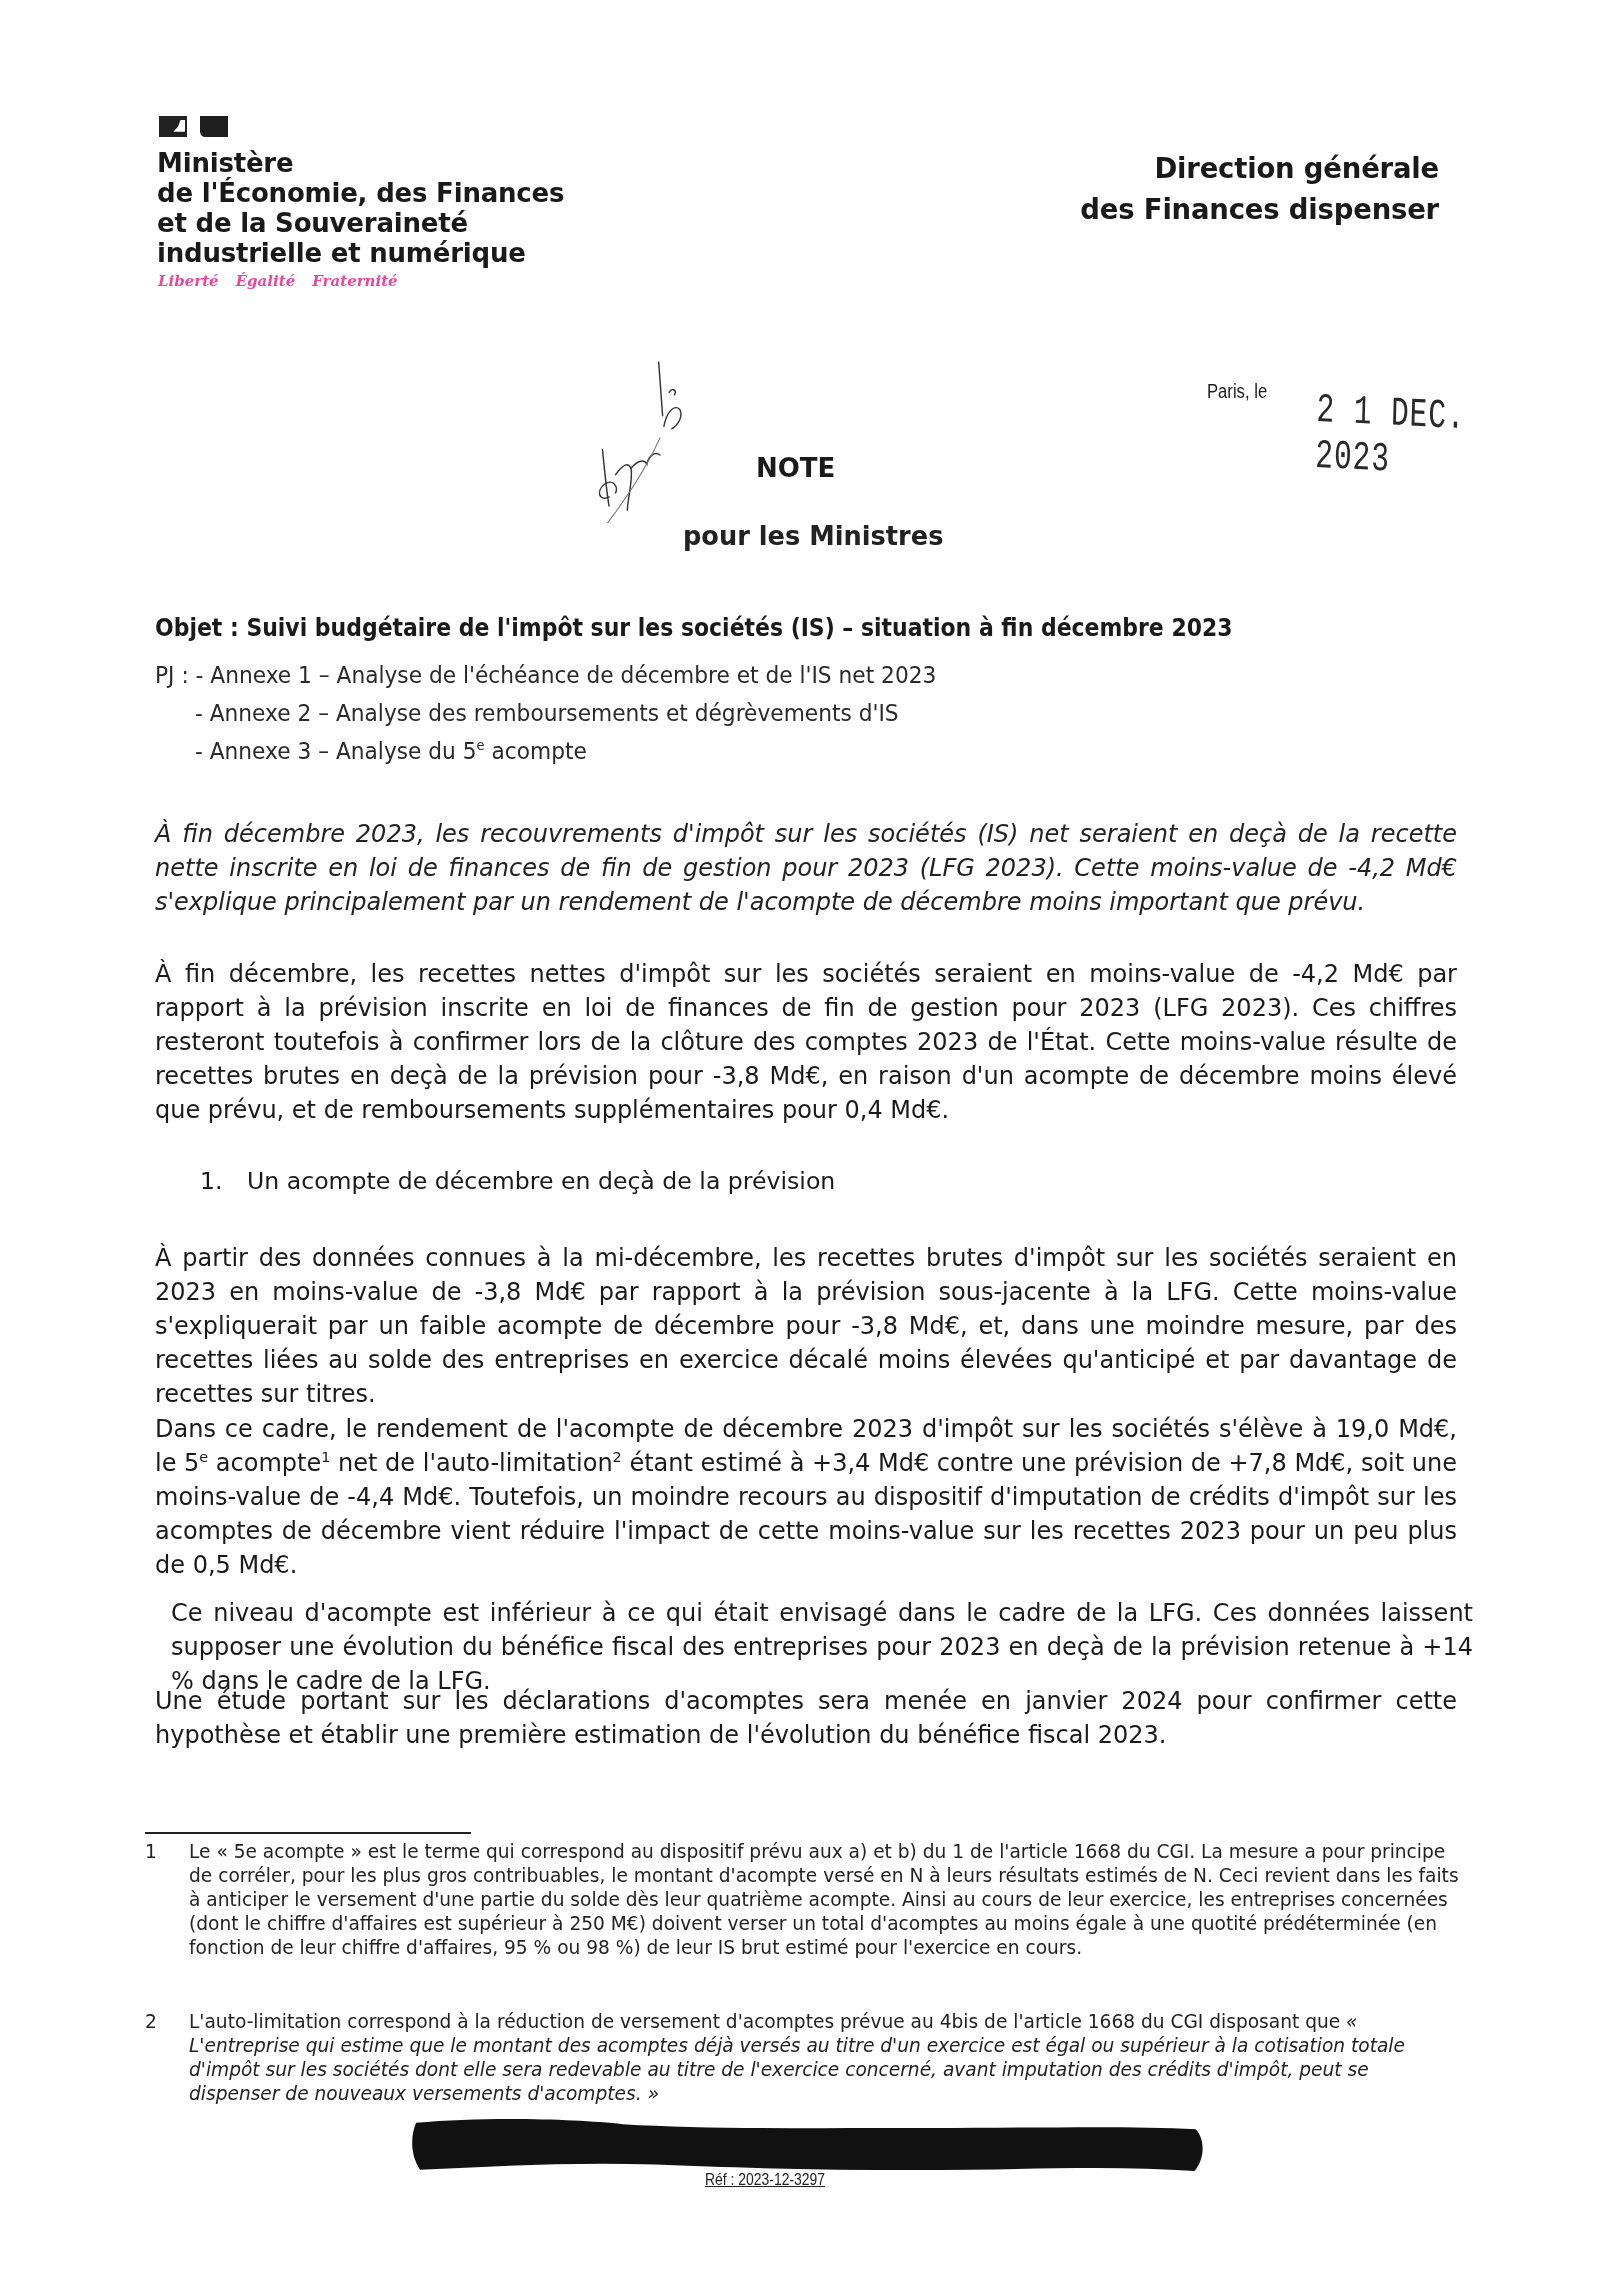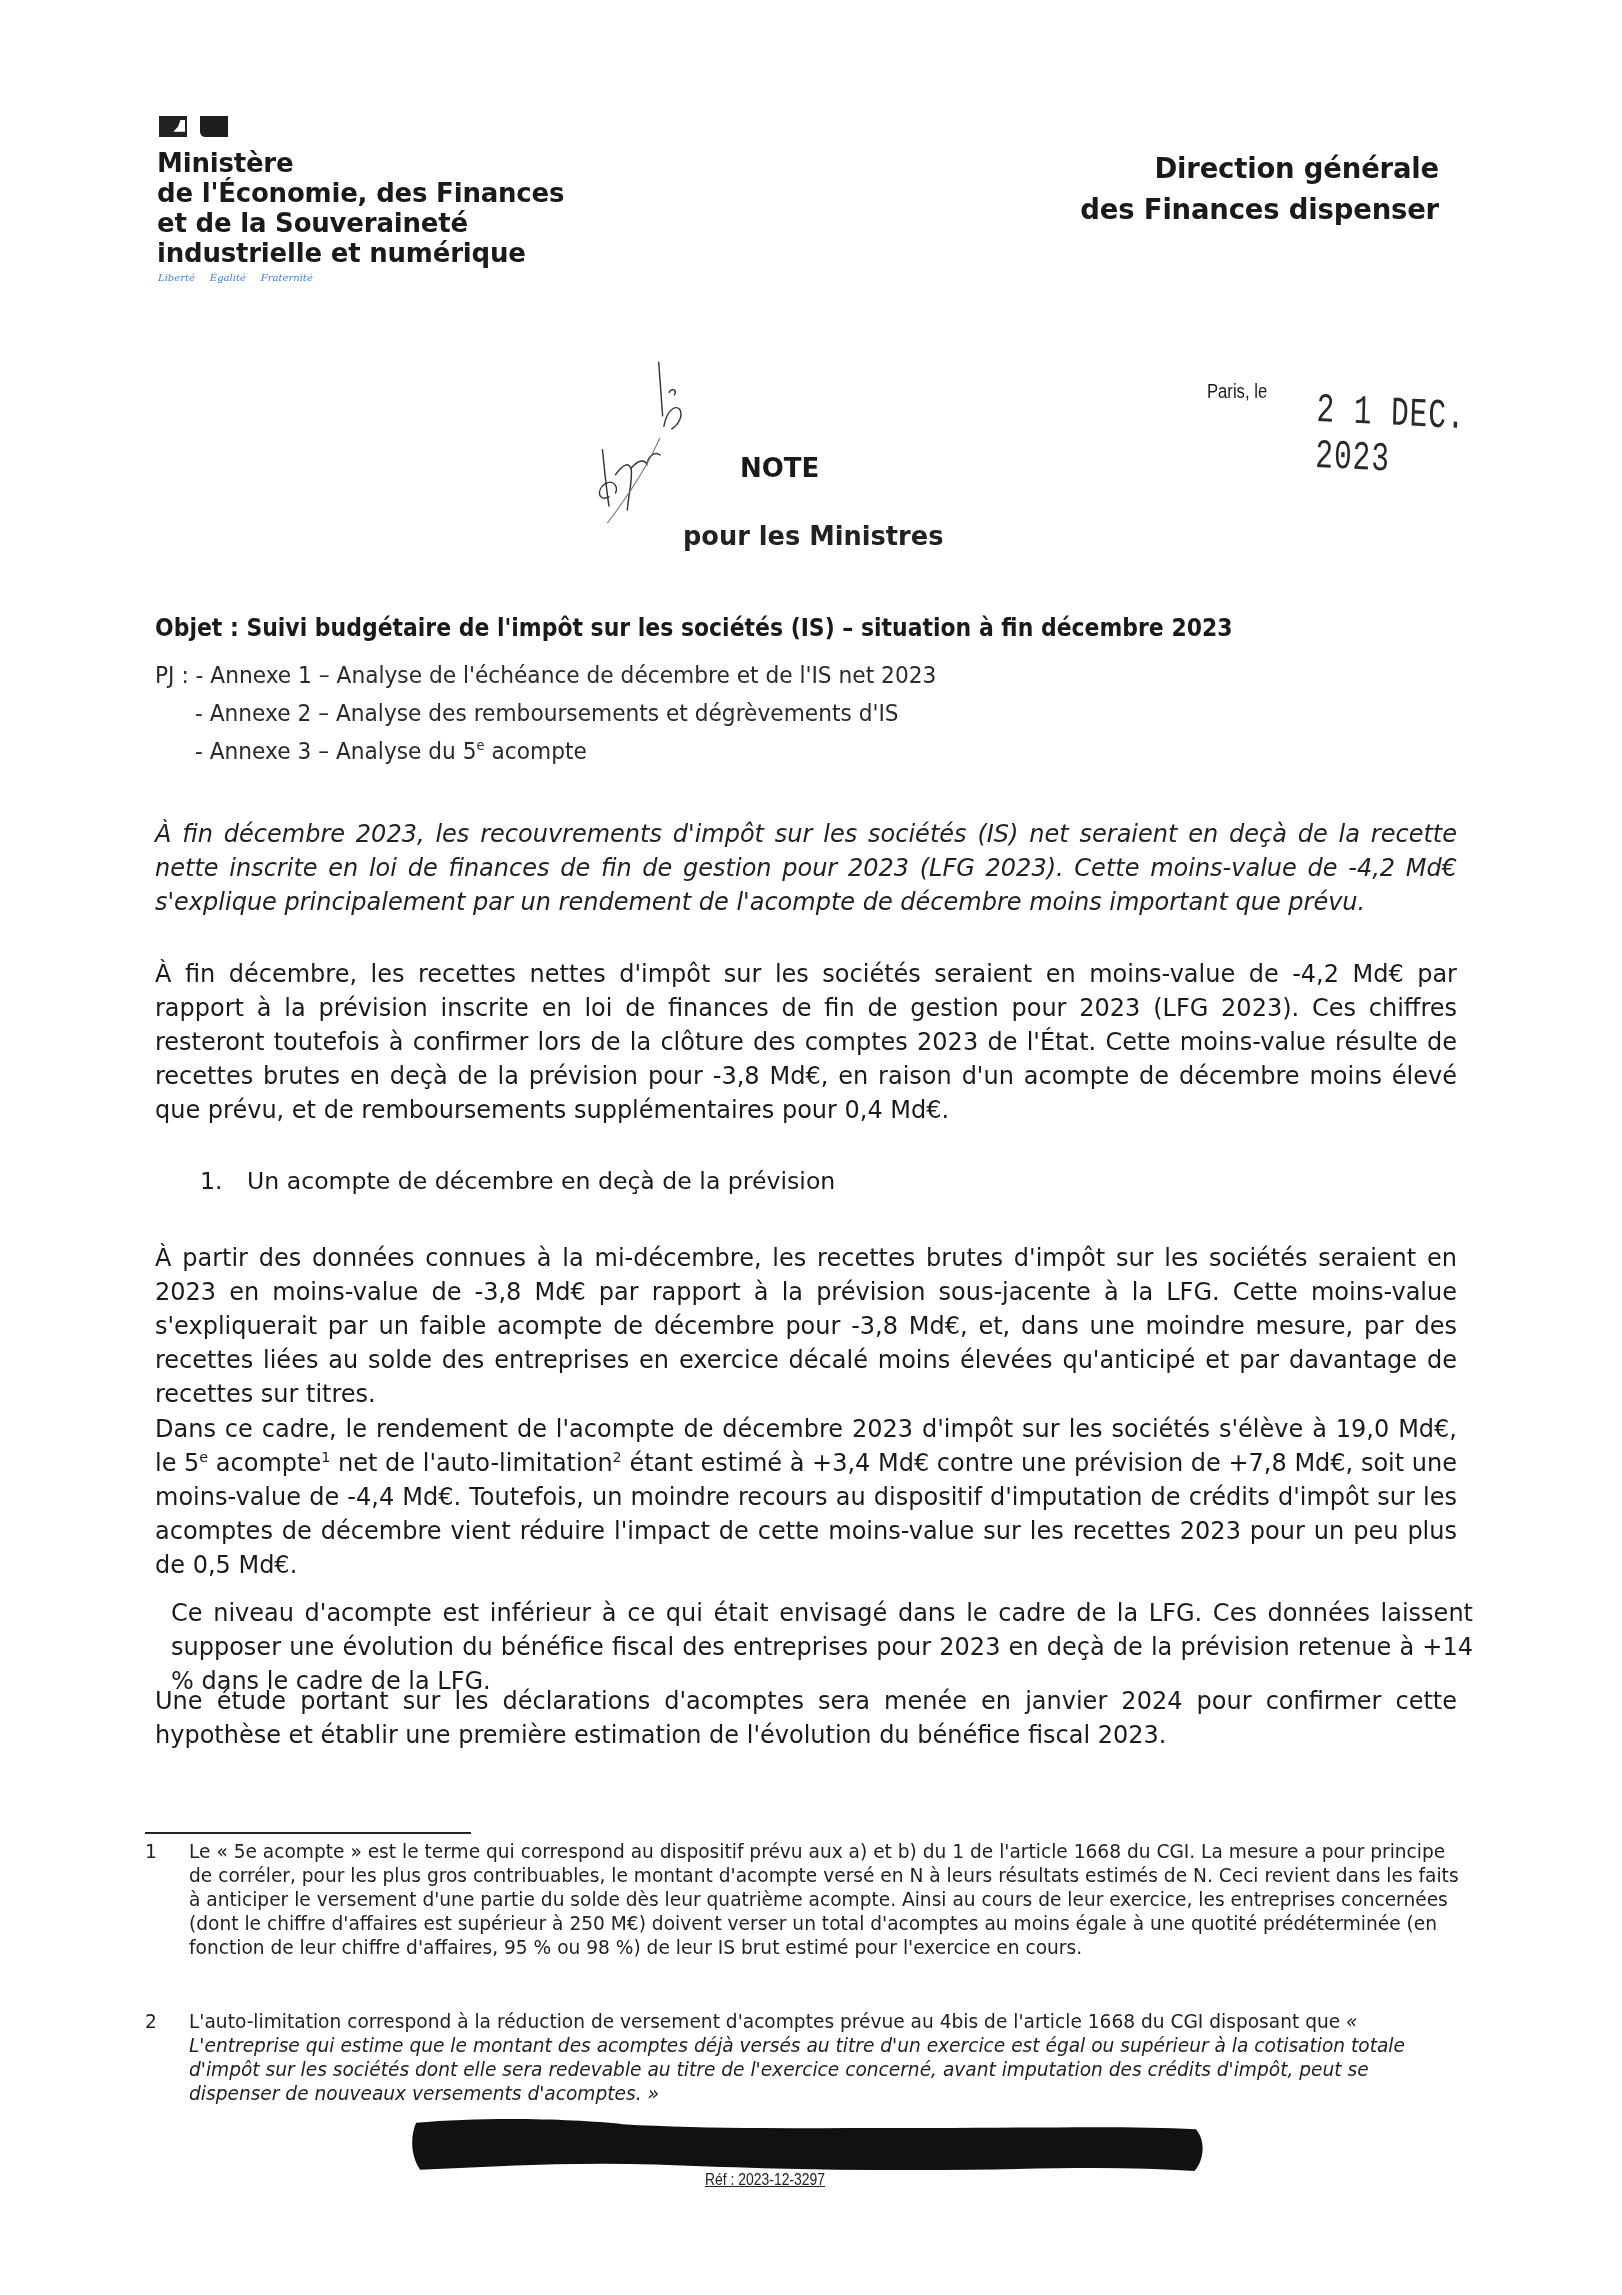--- a/index.html
+++ b/index.html
@@ -8,27 +8,27 @@
     font-family: "DejaVu Sans", "Liberation Sans", sans-serif;
     color: #1a1a1a;
   }
   .abs { position: absolute; }
   
   #logo { left: 159px; top: 116px; width: 73px; height: 21px; }
   #logo .blk1 { position:absolute; left:0; top:0; width:27.5px; height:21px; background:#222; }
   #logo .blk1 .notch { position:absolute; left:14.4px; top:3.9px; width:11.8px; height:11.8px; background:#fff; clip-path: polygon(60% 0,100% 0,100% 100%,0 100%,40% 55%); }
   #logo .blk2 { position:absolute; left:41px; top:0; width:27.5px; height:21px; background:#1e1e1e; border-bottom-left-radius: 5.2px; }
   #ministry { left: 157px; top: 148px; font-weight: bold; font-size: 26px; line-height: 30px; letter-spacing: -0.2px; }
-  #devise { left: 158px; top: 272px; font-family: "DejaVu Serif", "Liberation Serif", serif; font-style: italic; font-weight: normal; font-size: 10px; word-spacing: 11.8px; color:#3b82f6; }
+  #devise { left: 158px; top: 272px; font-family: "DejaVu Serif", "Liberation Serif", serif; font-style: italic; font-weight: bold; font-size: 15px; word-spacing: 11.8px; color:#ec4899; }
   
   #dgfip { right: 184px; top: 148px; text-align: right; font-weight: bold; font-size: 27.5px; line-height: 41px; letter-spacing: -0.2px; }
   #paris-le { left: 1207px; top: 380px; font-family: "Liberation Sans", sans-serif; font-size: 19.6px; transform: scaleX(0.85); transform-origin: left; }
   #date-stamp { left: 1317px; top: 387px; font-family: "Liberation Mono", "DejaVu Sans Mono", monospace; font-size: 41px; letter-spacing: 1.3px; transform: scaleX(0.72) rotate(2deg); transform-origin: left top; color:#2a2a2a; }
   #signature { left: 592px; top: 353px; width: 170px; height: 170px; }
-  #note-title { left: 740px; top: 453px; font-weight: bold; font-size: 26px; letter-spacing: 0; }
+  #note-title { left: 756px; top: 453px; font-weight: bold; font-size: 26px; letter-spacing: 0; }
   #note-recipient { left: 683px; top: 520px; font-weight: bold; font-size: 27px; color: #222; transform: scaleX(0.95); transform-origin:left; }
   
   .body-text { font-size: 24px; line-height: 34px; width: 1302px; left: 155px; text-align: justify; transform-origin: left top; }
   #objet { left: 155px; top: 614px; font-weight: bold; font-size: 24px; white-space: nowrap; transform: scaleX(0.915); transform-origin: left; }
   .pj { left: 155px; font-size: 23.6px; white-space: nowrap; transform: scaleX(0.92); transform-origin: left; color:#2a2a2a;}
   #pj-1 { top: 661px; }
   #pj-2 { top: 699px; left: 195px; }
   #pj-3 { top: 737px; left: 195px; }
   sup { font-size: 60%; line-height: 0; vertical-align: super; }
   #summary { top: 817px; font-style: italic; color:#222; }

